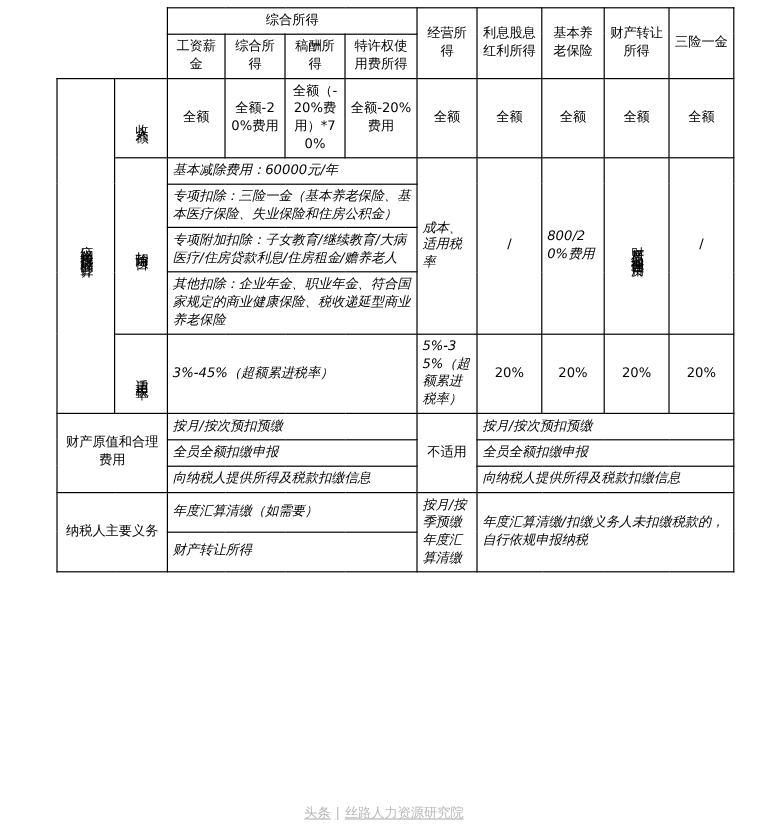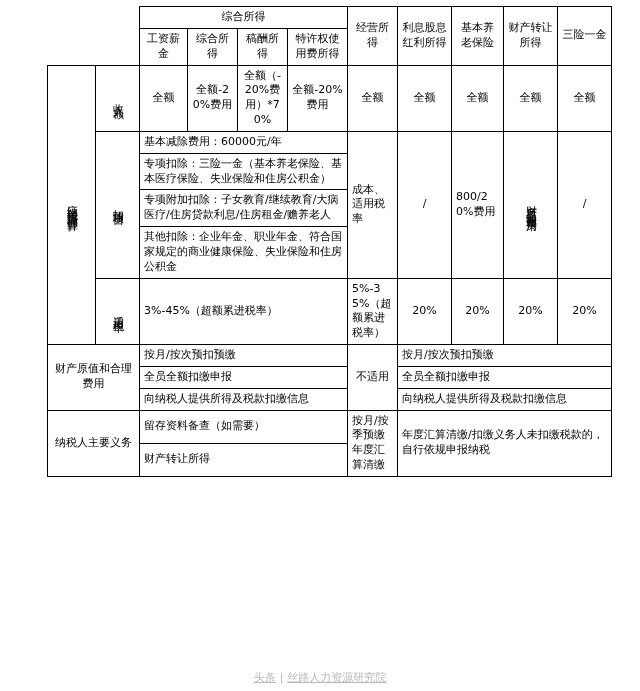--- a/index.html
+++ b/index.html
@@ -30,21 +30,21 @@
     border-radius: 18px;
   }
   table.tax td, table.tax th {
     border: 1px solid #000000;
     padding: 3px 4px;
     vertical-align: middle;
     font-weight: normal;
     word-break: break-all;
   }
   .c-center { text-align: center; }
-  .c-left { text-align: left; }
+  .c-left { text-align: left; font-style: italic; }
   .bold { font-weight: bold; }
   .vert {
     writing-mode: vertical-rl;
     text-orientation: upright;
     letter-spacing: 2px;
     margin: 0 auto;
     line-height: 1.25;
   }
   .vert-wrap {
     display: flex;
@@ -144,21 +144,21 @@
       </td>
       <td rowspan="4" class="c-center">/</td>
     </tr>
     <tr>
       <td colspan="4" class="c-left pad-l">专项扣除：三险一金（基本养老保险、基本医疗保险、失业保险和住房公积金）</td>
     </tr>
     <tr>
       <td colspan="4" class="c-left pad-l">专项附加扣除：子女教育/继续教育/大病医疗/住房贷款利息/住房租金/赡养老人</td>
     </tr>
     <tr>
-      <td colspan="4" class="c-left pad-l">其他扣除：企业年金、职业年金、符合国家规定的商业健康保险、失业保险和住房公积金</td>
+      <td colspan="4" class="c-left pad-l">其他扣除：企业年金、职业年金、符合国家规定的商业健康保险、税收递延型商业养老保险</td>
     </tr>
 
     <tr>
       <td class="c-center">
         <div class="vert-wrap">
               <span class="vert">适用税率</span>
             </div>
       </td>
       <td colspan="4" class="c-left pad-l">3%-45%（超额累进税率）</td>
       <td class="c-left">5%-35%（超额累进税率）</td>
@@ -178,21 +178,21 @@
       <td colspan="4" class="c-left pad-l bold">全员全额扣缴申报</td>
       <td colspan="4" class="c-left pad-l bold">全员全额扣缴申报</td>
     </tr>
     <tr>
       <td colspan="4" class="c-left pad-l bold">向纳税人提供所得及税款扣缴信息</td>
       <td colspan="4" class="c-left pad-l bold">向纳税人提供所得及税款扣缴信息</td>
     </tr>
 
     <tr>
       <td colspan="2" rowspan="2" class="c-center bold">纳税人主要义务</td>
-      <td colspan="4" class="c-left pad-l bold">留存资料备查（如需要）</td>
+      <td colspan="4" class="c-left pad-l bold">年度汇算清缴（如需要）</td>
       <td rowspan="2" class="c-left bold">
         <span>按月/按季预缴</span><br>
         <span>年度汇算清缴</span>
       </td>
       <td colspan="4" rowspan="2" class="c-left pad-l bold">年度汇算清缴/扣缴义务人未扣缴税款的，自行依规申报纳税</td>
     </tr>
     <tr>
       <td colspan="4" class="c-left pad-l bold">财产转让所得</td>
     </tr>
   </tbody>

